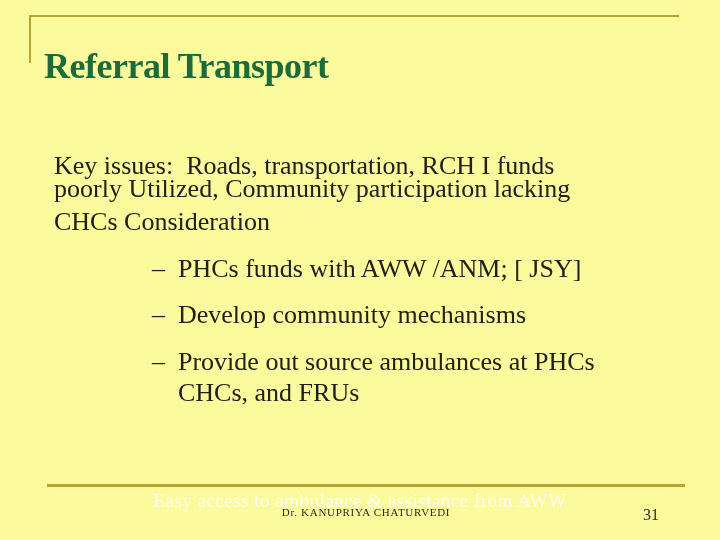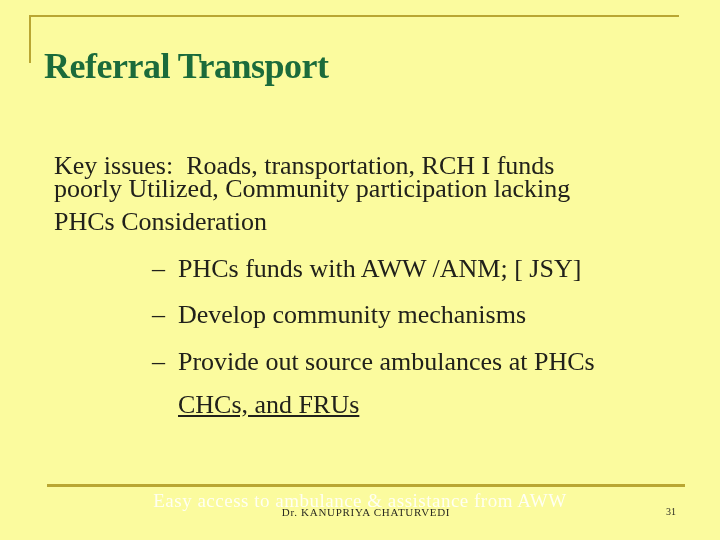--- a/index.html
+++ b/index.html
@@ -29,56 +29,56 @@
   .para { left:54px; }
   .para-1 { top:137px;margin-top:16px; }
   .para-2 { top:176px; }
   .para-3 { top:209px; }
 
   .bullet-row { left:152px; display:flex; }
   .bullet-row .marker { display:inline-block; width:26px; }
   .bullet-1 { top:256px; }
   .bullet-2 { top:302px; }
   .bullet-3 { top:349px; }
-  .bullet-cont { left:178px; top:392px;text-decoration:underline; }
+  .bullet-cont { left:178px; top:380px; }
 
   .highlight {
     position:absolute; left:0; right:0; top:491px;
     text-align:center;
     font-family:Liberation Serif, serif;
     font-size:19px; line-height:1; letter-spacing:0.5px;
     color:rgba(255,255,255,0.88);
     white-space:pre;
   }
   .author {
     position:absolute; left:12px; right:0; top:507px;
     text-align:center;
     font-size:11px; line-height:1; letter-spacing:0.7px;
     color:#2B2B22; white-space:pre;
   }
   .page-num {
-    position:absolute; right:44px; top:507px;
-    font-size:10px; line-height:1;
+    position:absolute; right:61px; top:507px;
+    font-size:16px; line-height:1;
     color:#2B2B22;
   }
 </style>
 </head>
 <body>
 
 <div class="slide">
 
   <div class="rule top-rule"></div>
   <div class="rule left-rule"></div>
 
   <h1 class="title">Referral Transport</h1>
 
   <div>
     <div class="para para-1">Key issues:  Roads, transportation, RCH I funds</div>
     <div class="para para-2">poorly Utilized, Community participation lacking</div>
-    <div class="para para-3">PHCs Consideration</div>
+    <div class="para para-3">CHCs Consideration</div>
 
     <div class="bullet-row bullet-1">
       <span class="marker">–</span>
       <span>PHCs funds with AWW /ANM; [ JSY]</span>
     </div>
 
     <div class="bullet-row bullet-2">
       <span class="marker">–</span>
       <span>Develop community mechanisms</span>
     </div>

